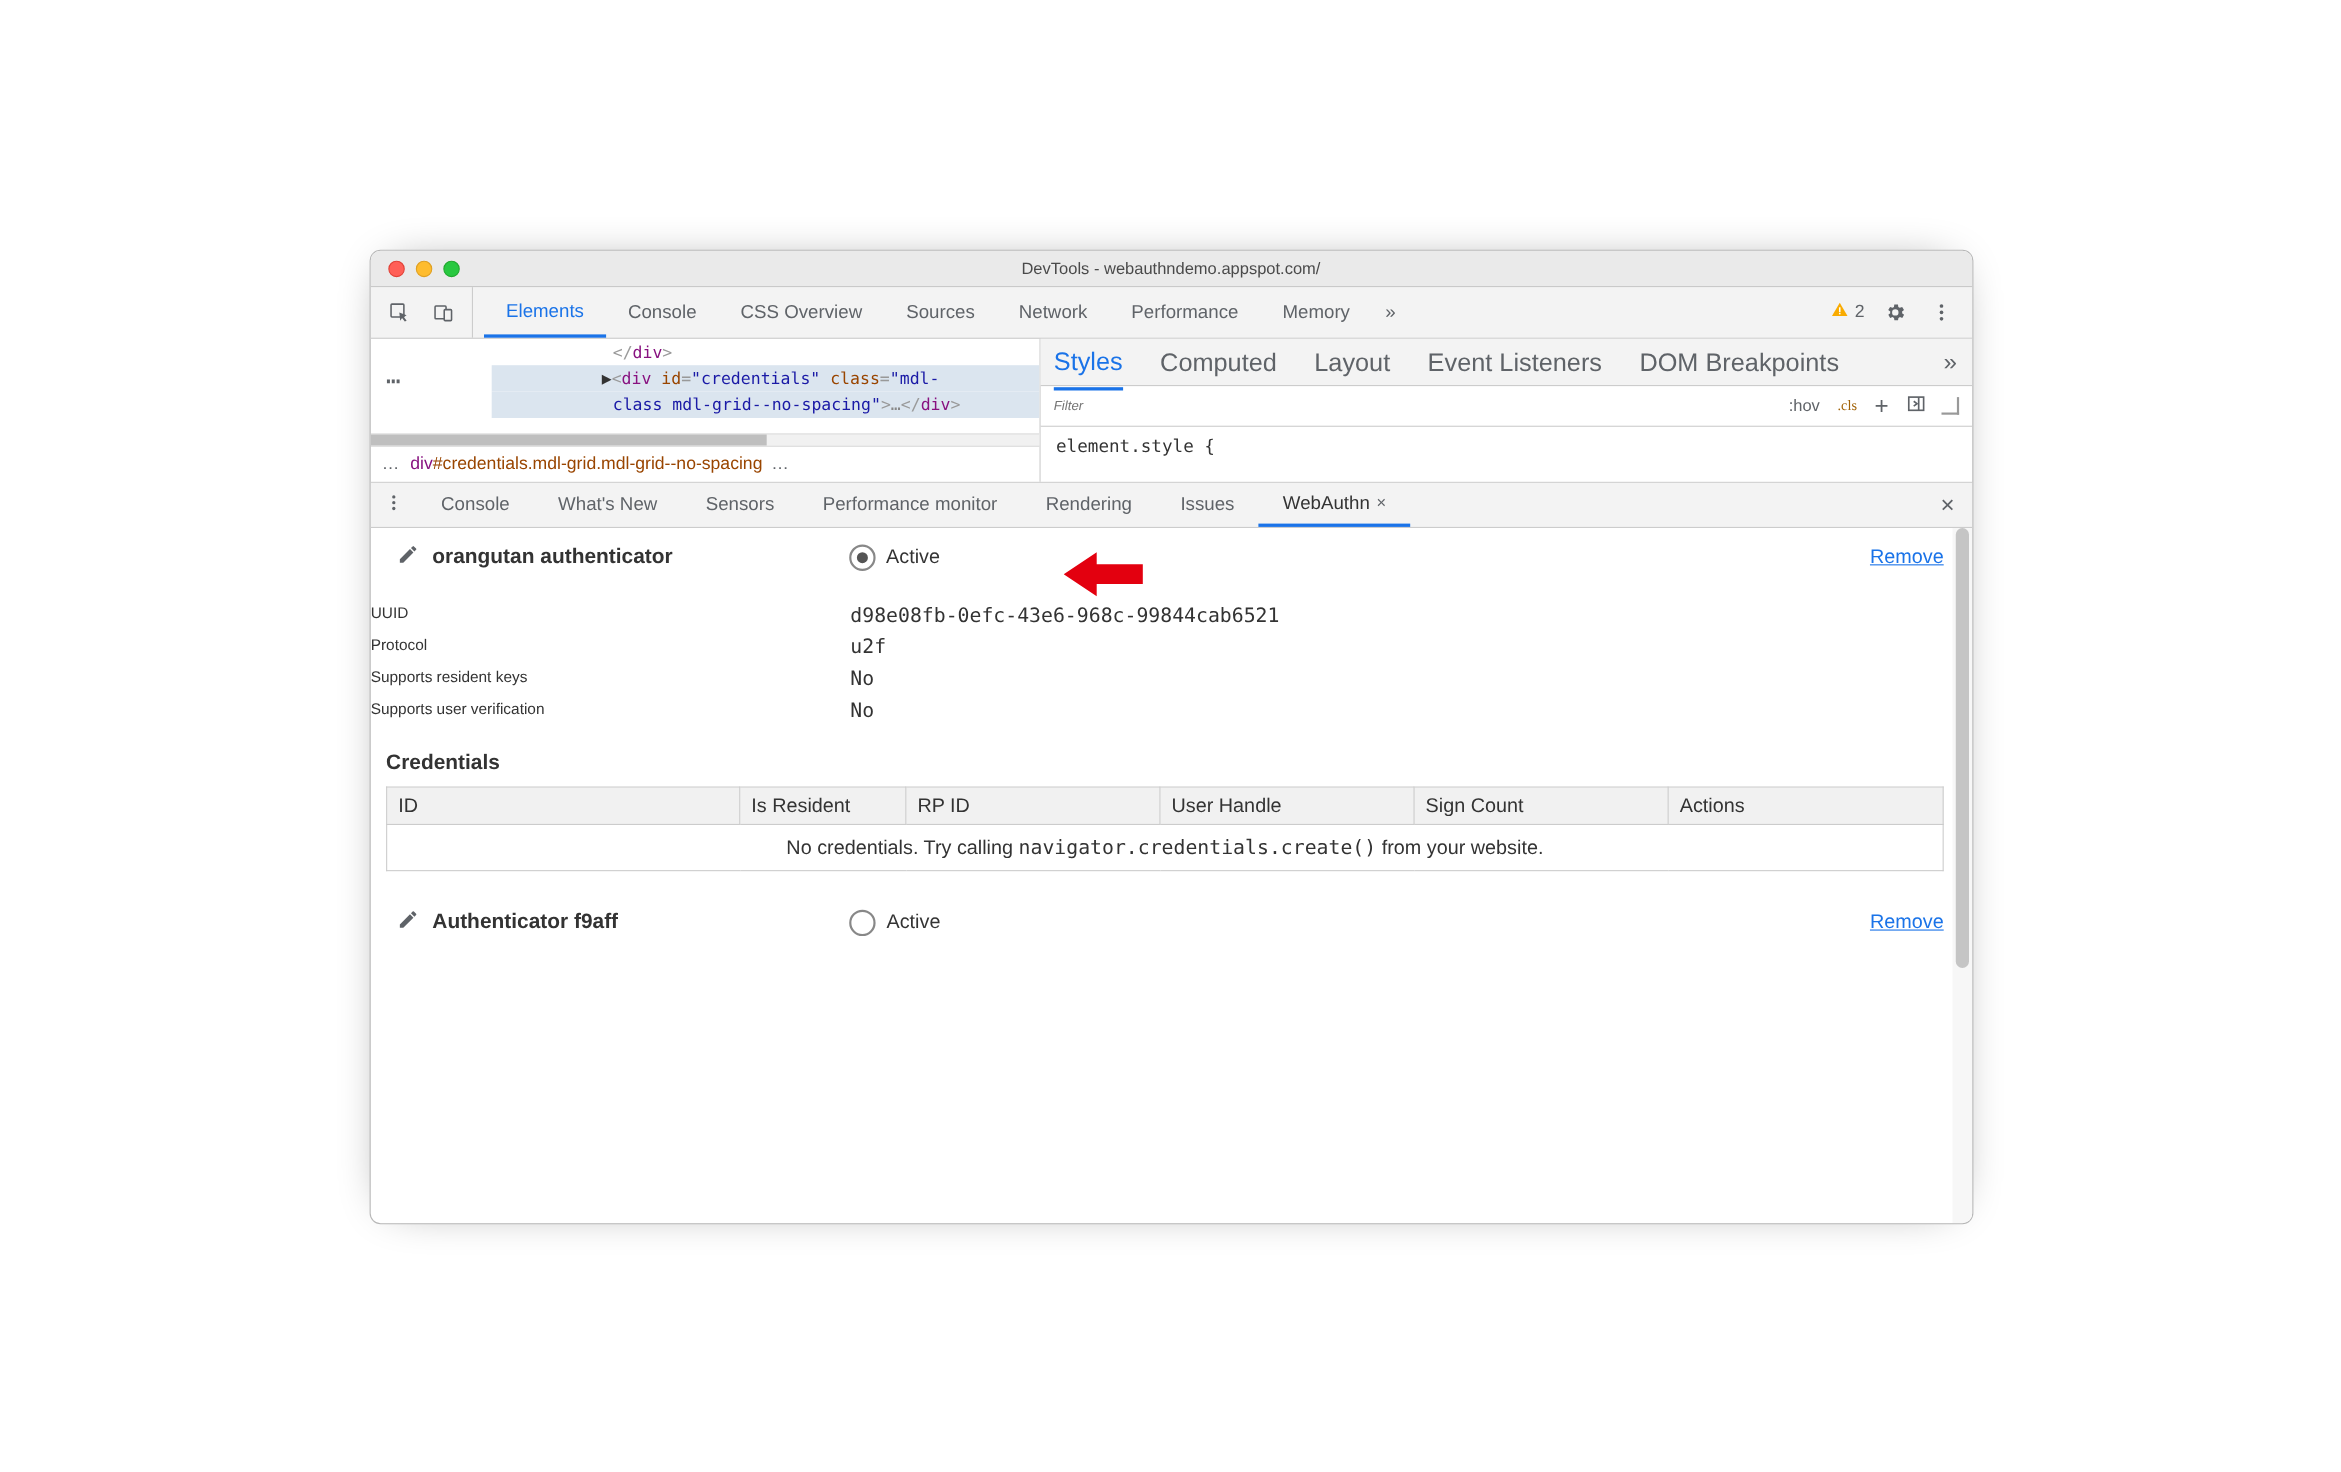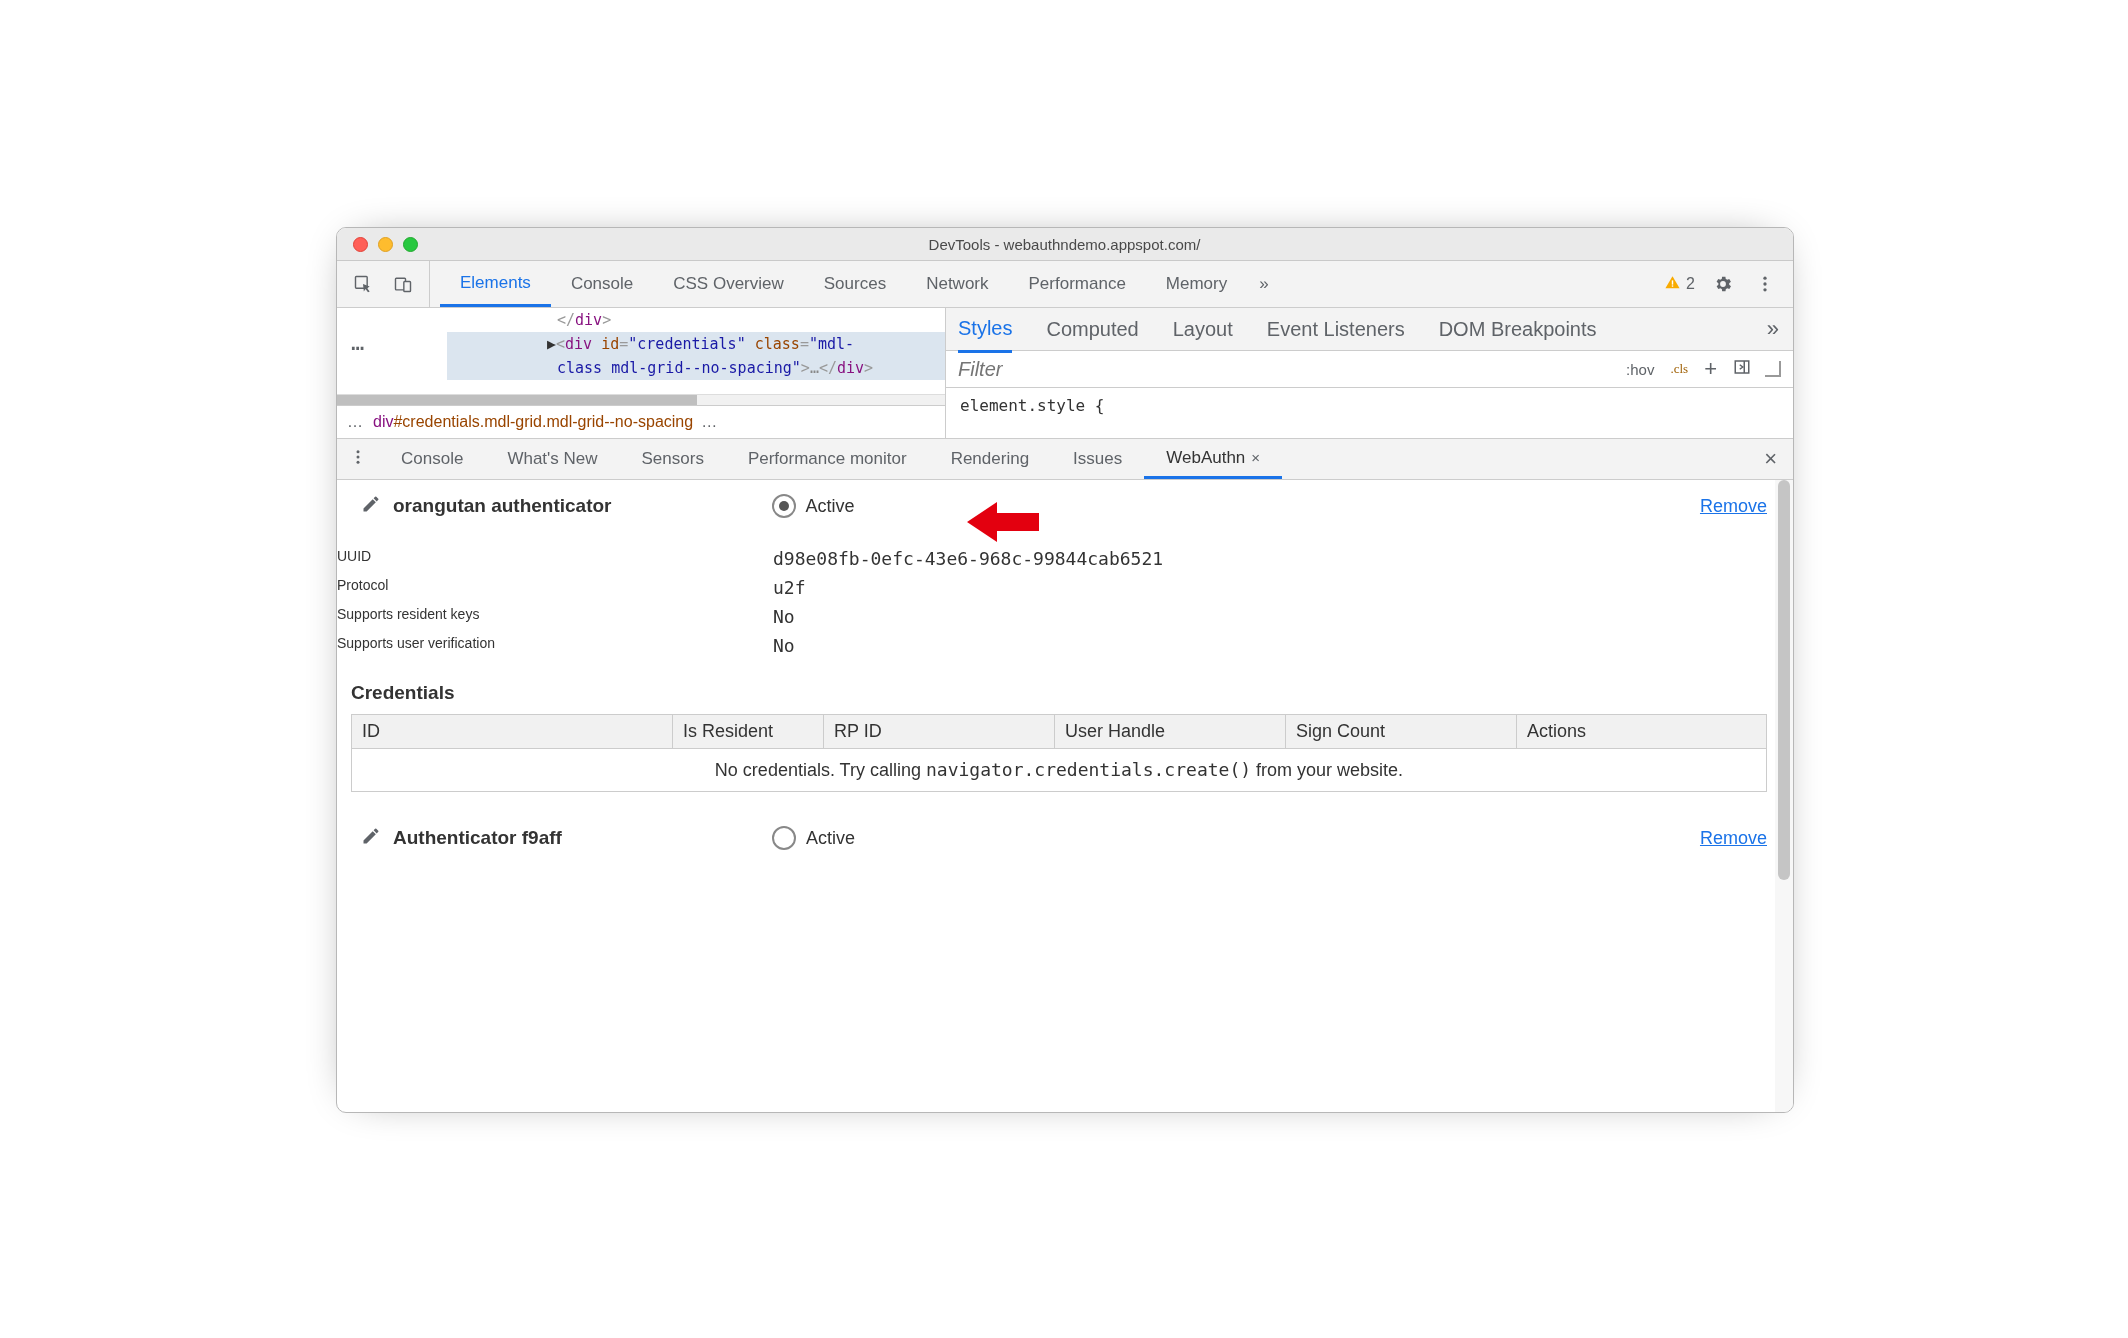--- a/index.html
+++ b/index.html
@@ -45,25 +45,25 @@
 .ellips{color:#888;}
 .scrollbar-bottom{height:10px;background:#f1f1f1;position:relative;border-top:1px solid #ddd;}
 .scrollbar-bottom .thumb{position:absolute;left:0;top:0;height:100%;width:360px;background:#bfbfbf;}
 .crumbs{height:34px;border-top:1px solid #ccc;display:flex;align-items:center;padding:0 10px;font-size:16px;color:#5f6368;gap:8px;}
 .crumbs .dots{letter-spacing:2px;}
 .crumb-text .pur{color:#881280;}
 .crumb-text .org{color:#994500;}
 
 .split-right{flex:1;display:flex;flex-direction:column;}
 .styles-tabs{height:42px;display:flex;align-items:center;border-bottom:1px solid #ccc;background:#f3f3f3;padding-left:12px;gap:34px;}
-.styles-tabs .stab{font-size:20px;color:#5f6368;cursor:pointer;}
+.styles-tabs .stab{font-size:23px;color:#5f6368;cursor:pointer;}
 .styles-tabs .stab.active{color:#1a73e8;border-bottom:3px solid #1a73e8;padding-bottom:10px;margin-top:12px;}
 .styles-tabs .mores{margin-left:auto;margin-right:14px;color:#5f6368;font-size:22px;}
 .filter-row{height:36px;display:flex;align-items:center;border-bottom:1px solid #ccc;}
-.filter-row input{flex:1;border:none;outline:none;font-size:20px;padding:0 12px;font-style:italic;color:#b91c1c;background:transparent;}
+.filter-row input{flex:1;border:none;outline:none;font-size:12px;padding:0 12px;font-style:italic;color:#b91c1c;background:transparent;}
 .filter-row .hov{font-size:15px;color:#5f6368;padding:0 8px;cursor:pointer;}
 .filter-row .cls{font-size:13px;color:#a16207;padding:0 8px;cursor:pointer;font-family:Liberation Serif, serif;}
 .filter-row .plus{font-size:22px;color:#5f6368;padding:0 8px;cursor:pointer;}
 .filter-row .side{color:#5f6368;padding:0 8px;cursor:pointer;}
 .filter-row .corner{width:14px;height:14px;border-right:2px solid #999;border-bottom:2px solid #999;margin:0 12px 0 6px;}
 .style-body{font-family:Menlo,Consolas,monospace;font-size:16px;padding:8px 14px;color:#333;}
 
 
 .lower-strip{height:40px;display:flex;align-items:center;background:#f3f3f3;border-bottom:1px solid #ccc;}
 .lower-more{padding:0 12px;color:#5f6368;cursor:pointer;}

